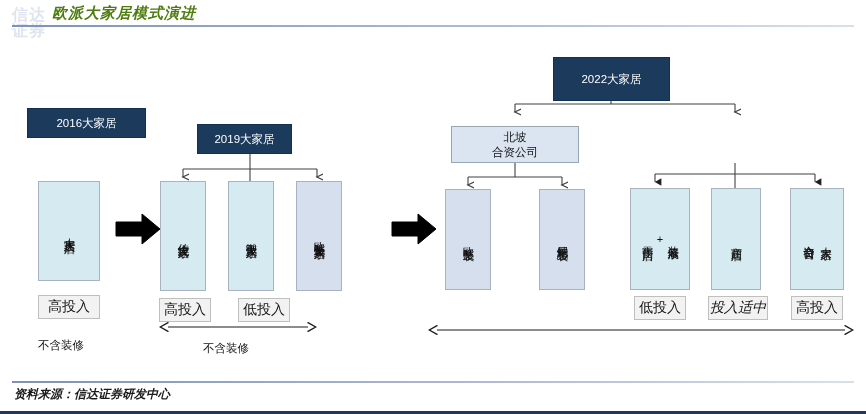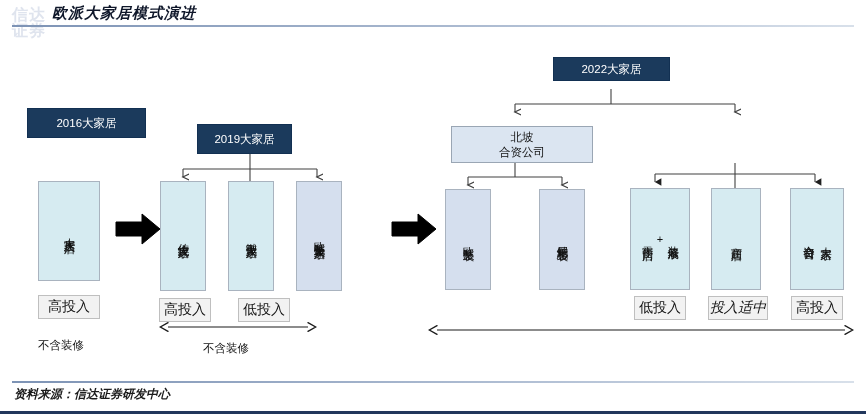--- a/index.html
+++ b/index.html
@@ -30,21 +30,21 @@
     line-height: 16px;
     font-family: "Liberation Serif", "DejaVu Serif", serif;
   }
   .hdr-title {
     position: absolute;
     left: 52px; top: 4px;
     font-family: "Liberation Serif", "DejaVu Serif", serif;
     font-weight: bold;
     font-style: italic;
     font-size: 15px;
-    color: #0f172a;
+    color: #4d7c0f;
     letter-spacing: 1px;
     white-space: nowrap;
   }
   .hdr-rule {
     position: absolute;
     left: 12px; top: 25px;
     width: 842px; height: 2px;
     background: linear-gradient(to right, #7d93b5, #b9c6d9 70%, #d8e0ea);
   }
 
@@ -252,23 +252,23 @@
   </div>
   <div class="vbox steel" style="left:296px; top:181px; width:46px; height:110px;">
     <span class="vtext">欧派整装大家居</span>
   </div>
 
   <div class="chip" style="left:159px; top:298px; width:52px; height:24px;">高投入</div>
   <div class="chip" style="left:238px; top:298px; width:52px; height:24px;">低投入</div>
 
   <div class="cap" style="left:203px; top:341px;">不含装修</div>
 
-  <div class="navy-box" style="left:553px; top:57px; width:117px; height:24px;">2022大家居</div>
-
-  <div class="grp-box north" style="left:451px; top:126px; width:142px; height:37px;">
+  <div class="navy-box" style="left:553px; top:57px; width:117px; height:44px;">2022大家居</div>
+
+  <div class="grp-box north" style="left:451px; top:126px; width:128px; height:37px;">
     <span>北坡</span>
     <span>合资公司</span>
   </div>
 
   <div class="vbox steel" style="left:445px; top:189px; width:46px; height:101px;">
     <span class="vtext">欧派整装</span>
   </div>
   <div class="vbox steel" style="left:539px; top:189px; width:46px; height:101px;">
     <span class="vtext">铂尼思整装</span>
   </div>

